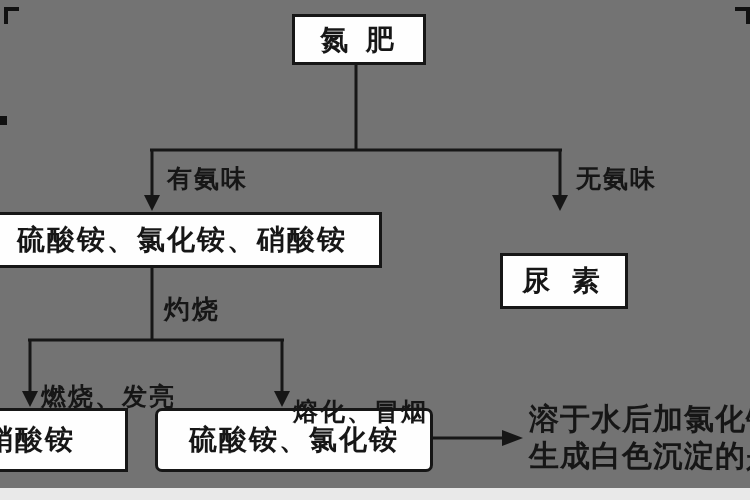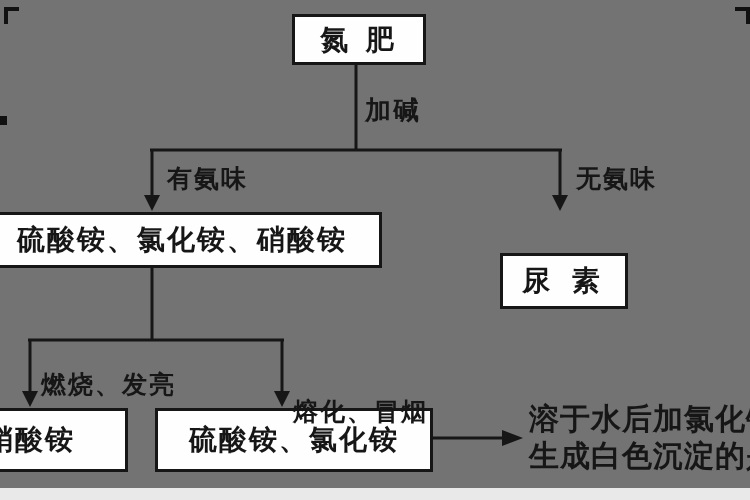--- a/index.html
+++ b/index.html
@@ -61,30 +61,30 @@
   </svg>
 
   <div class="box" style="left:292px;top:14px;width:128px;height:45px;letter-spacing:4px;">氮 肥</div>
 
   <div class="box" style="left:-18px;top:212px;width:394px;height:50px;">硫酸铵、氯化铵、硝酸铵</div>
 
   <div class="box" style="left:500px;top:210px;width:122px;height:50px;letter-spacing:6px;margin-top:43px;">尿 素</div>
 
   <div class="box" style="left:-68px;top:408px;width:190px;height:58px;">硝酸铵</div>
 
-  <div class="box" style="left:155px;top:408px;width:272px;height:58px;">硫酸铵、氯化铵</div>
+  <div class="box" style="left:155px;top:408px;width:272px;height:58px;border-radius:7px;">硫酸铵、氯化铵</div>
 
-  <div class="lbl" style="left:365px;top:93px;font-size:26px;">加碱</div>
 
   <div class="lbl" style="left:576px;top:162px;">无氨味</div>
 
   <div class="lbl" style="left:167px;top:162px;">有氨味</div>
 
+  <div class="lbl" style="left:164px;top:292px;font-size:26px;">灼烧</div>
 
-  <div class="lbl" style="left:41px;top:368px;">燃烧、发亮</div>
+  <div class="lbl" style="left:41px;top:380px;">燃烧、发亮</div>
 
   <div class="lbl" style="left:293px;top:360px;margin-top:35px;">熔化、冒烟</div>
 
   <div class="note" style="left:529px;top:400px;">
     <div>溶于水后加氯化钡</div>
     <div>生成白色沉淀的是</div>
   </div>
 
   <div class="artifact corner-tl"></div>
   <div class="artifact corner-tr"></div>

